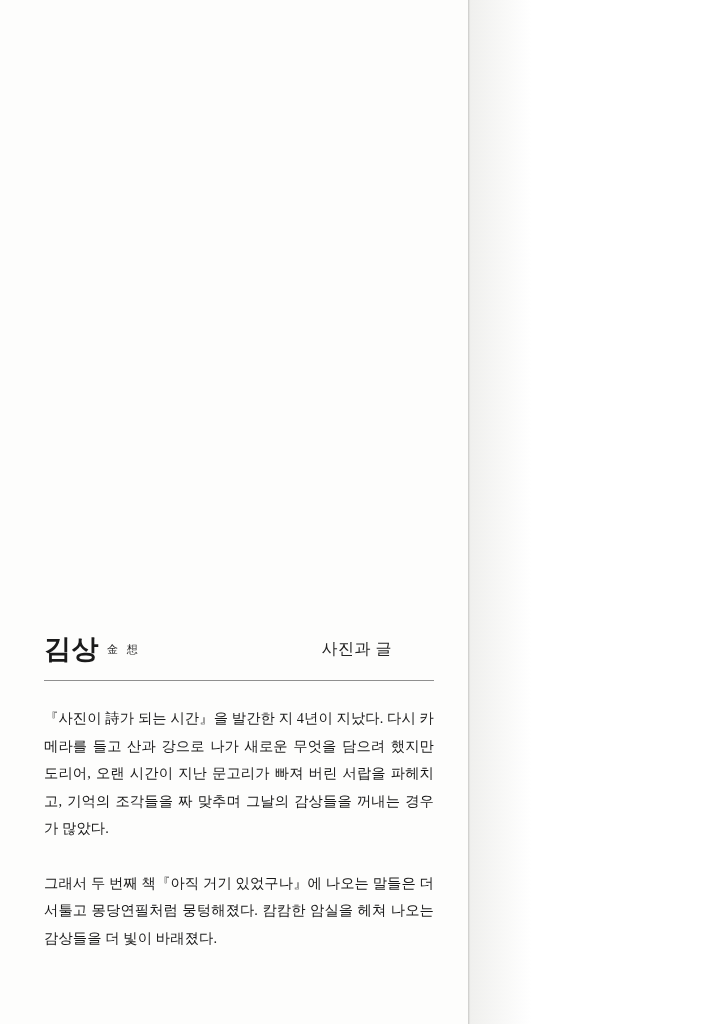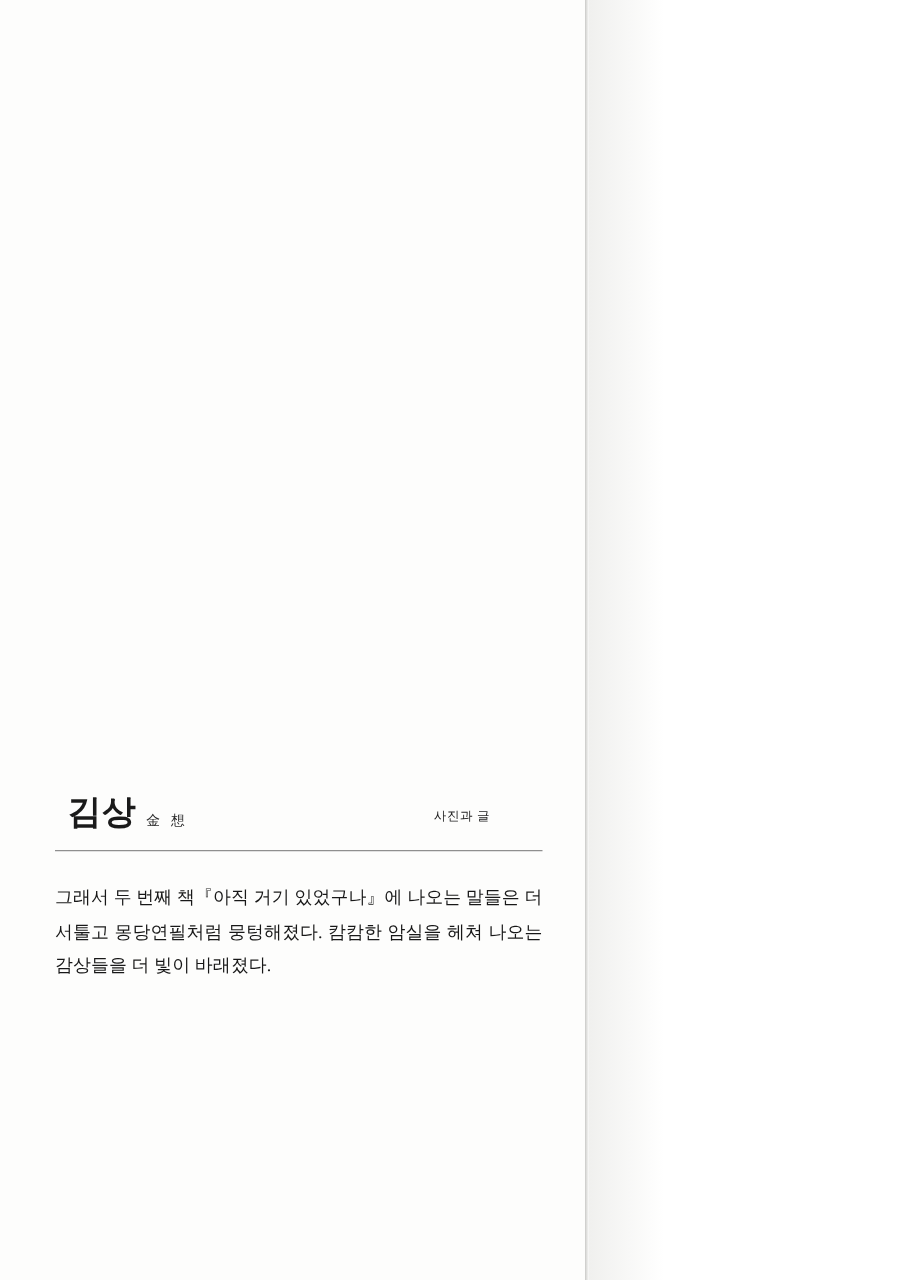--- a/index.html
+++ b/index.html
@@ -59,39 +59,38 @@
   }
 
   .author-row {
     display: flex;
     align-items: flex-end;
     justify-content: space-between;
     width: 100%;
   }
   .author-names {
     display: flex;
-    align-items: flex-end;
-    margin-left: 10px;
+    align-items: center;
   }
   .author-hangul {
     font-size: 27px;
     font-weight: bold;
     letter-spacing: 0.5px;
     color: #1a1a1a;
     line-height: 1;
   }
   .author-hanja {
     font-size: 11px;
     color: #2b2b2b;
     margin-left: 8px;
     letter-spacing: 3px;
     line-height: 1;
   }
   .byline {
-    font-size: 10px;
+    font-size: 16px;
     color: #222;
     letter-spacing: 0.5px;
     padding-bottom: 3px;
     padding-right: 42px;
   }
 
   .rule {
     margin-top: 17px;
     width: 100%;
     height: 1px;
@@ -124,20 +123,21 @@
       <div class="author-names">
         <span class="author-hangul">김상</span>
         <span class="author-hanja">金 想</span>
       </div>
       <div class="byline">사진과 글</div>
     </div>
 
     <div class="rule"></div>
 
     <div class="body-text">
+      <p class="para">『사진이 詩가 되는 시간』을 발간한 지 4년이 지났다. 다시 카메라를 들고 산과 강으로 나가 새로운 무엇을 담으려 했지만 도리어, 오랜 시간이 지난 문고리가 빠져 버린 서랍을 파헤치고, 기억의 조각들을 짜 맞추며 그날의 감상들을 꺼내는 경우가 많았다.</p>
       <p class="para">그래서 두 번째 책『아직 거기 있었구나』에 나오는 말들은 더 서툴고 몽당연필처럼 뭉텅해졌다. 캄캄한 암실을 헤쳐 나오는 감상들을 더 빛이 바래졌다.</p>
     </div>
 
   </div>
 </div>
 
 <div id="page-edge"></div>
 <div id="outside"></div>
 <div id="outside-grad"></div>
 

